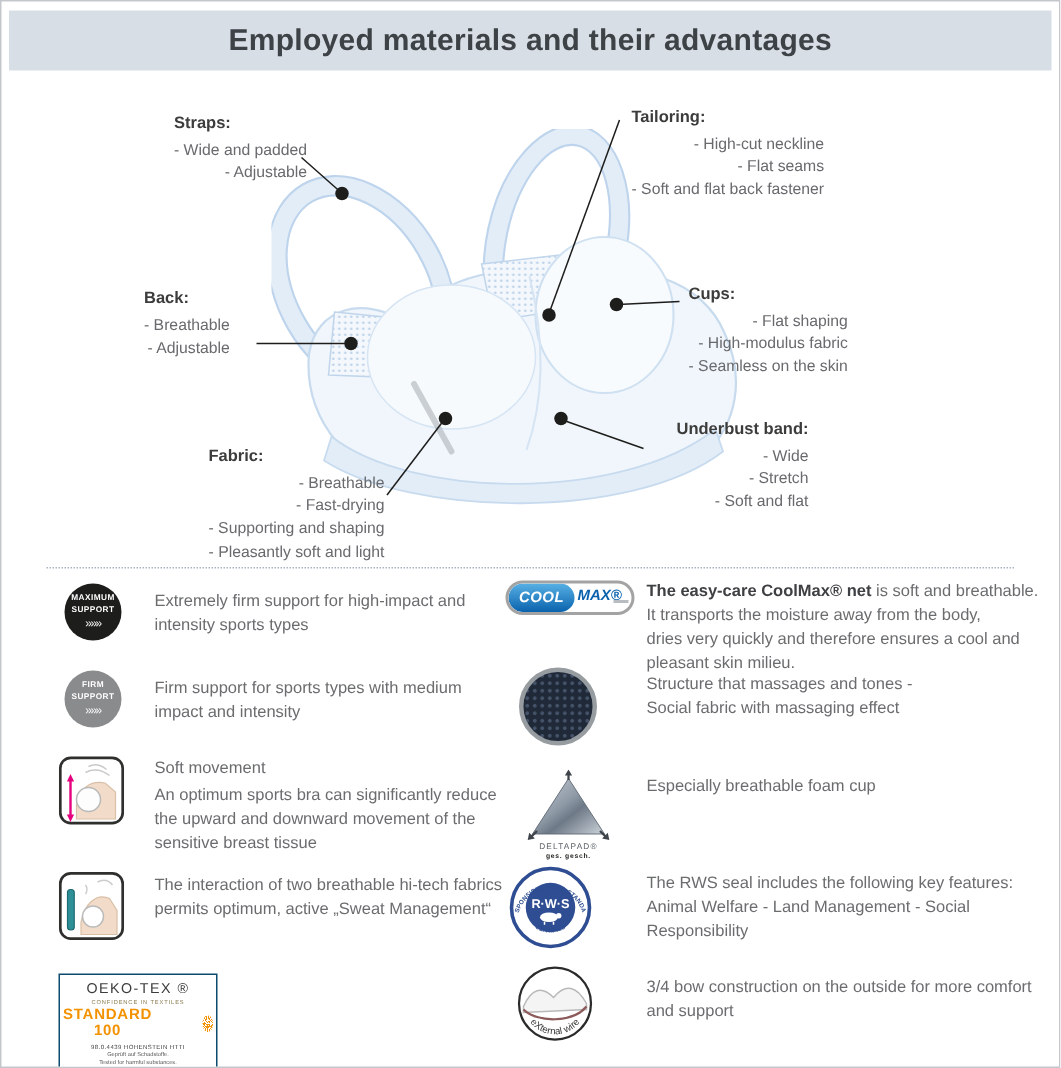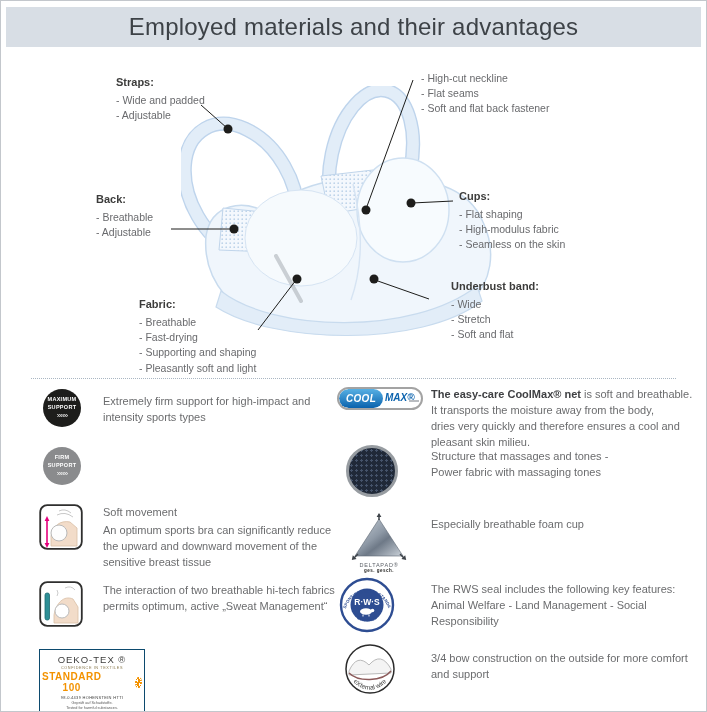--- a/index.html
+++ b/index.html
@@ -1,26 +1,26 @@
 <!DOCTYPE html>
 <html><head>
 <meta charset="utf-8">
 <style>
   html,body{margin:0;padding:0;background:#fff;}
   .page{position:relative;width:707px;height:712px;box-sizing:border-box;
         border:1px solid #c3c7cc;background:#fff;overflow:hidden;
         font-family:"Liberation Sans","DejaVu Sans",sans-serif;color:#6b6c6e;}
   .header-band{position:absolute;top:6px;left:5px;right:5px;height:40px;
         background:#d8dee5;display:flex;align-items:center;justify-content:center;}
-  .page-title{font-size:24px;font-weight:400;color:#3d4247;letter-spacing:.2px;}
+  .page-title{font-size:20px;font-weight:700;color:#3d4247;letter-spacing:.2px;}
 
   
   .callout{position:absolute;font-size:10.5px;line-height:1.45;color:#696a6d;}
   .callout .co-head{font-weight:700;color:#3c3c3b;font-size:11px;margin-bottom:2px;}
-  .callout .co-lines{white-space:pre-line;}
+  .callout .co-lines{white-space:pre-line;text-align:right;}
   .overlay{position:absolute;left:0;top:0;width:707px;height:712px;pointer-events:none;}
   .bra-wrap{position:absolute;left:180px;top:85px;width:320px;height:255px;}
 
   .dotted-sep{position:absolute;top:377px;left:30px;right:30px;height:0;
         border-top:1px dotted #a9b6c2;}
 
   
   .feat-row{position:absolute;display:flex;align-items:flex-start;}
   .icon-cell-l{width:66px;flex:none;}
   .icon-cell-r{width:96px;flex:none;}
@@ -130,20 +130,21 @@
       <circle cx="373" cy="278" r="4.5"></circle>
     </g>
   </svg>
 
   <div class="callout" style="left:115px;top:74px;">
     <div class="co-head">Straps:</div>
     <div class="co-lines">- Wide and padded
 - Adjustable</div>
   </div>
   <div class="callout" style="left:420px;top:70px;">
+    <div class="co-head">Tailoring:</div>
     <div class="co-lines">- High-cut neckline
 - Flat seams
 - Soft and flat back fastener</div>
   </div>
   <div class="callout" style="left:95px;top:191px;">
     <div class="co-head">Back:</div>
     <div class="co-lines">- Breathable
 - Adjustable</div>
   </div>
   <div class="callout" style="left:458px;top:188px;">
@@ -181,20 +182,22 @@
   </div>
 
   <div class="feat-row" style="left:36px;top:446px;width:300px;">
     <div class="icon-cell-l">
       <div class="badge firm">
         <span class="b1">FIRM</span>
         <span class="b2">SUPPORT</span>
         <span class="chev">»»»</span>
       </div>
     </div>
+    <div class="txt" style="padding-top:5px;">Firm support for sports types with medium
+impact and intensity</div>
   </div>
 
   <div class="feat-row" style="left:36px;top:503px;width:300px;">
     <div class="icon-cell-l">
       <svg width="44" height="46" viewBox="0 0 44 46" style="margin-left:2px;">
         <rect x="1.2" y="1.2" width="41.6" height="43.6" rx="7" fill="#fff" stroke="#2f2f2e" stroke-width="1.8"></rect>
         <path d="M20,7 q6,-3 12,2 M18,11 q8,-4 16,2" stroke="#c9c9c9" fill="none" stroke-width="1"></path>
         <path d="M12,32 C14,22 21,16 31,18 L38,24 L38,42 L12,42 Z" fill="#f2dcc9" stroke="#d9bfa6" stroke-width=".8"></path>
         <circle cx="20" cy="29" r="8" fill="#fdfdfd" stroke="#b9b9b9" stroke-width="1"></circle>
         <line x1="8" y1="16" x2="8" y2="40" stroke="#e5007d" stroke-width="1.6"></line>
@@ -253,21 +256,21 @@
 It transports the moisture away from the body,
 dries very quickly and therefore ensures a cool and
 pleasant skin milieu.</span></div>
   </div>
 
   <div class="feat-row" style="left:334px;top:444px;width:366px;">
     <div class="icon-cell-r">
       <div class="structure-circle"></div>
     </div>
     <div class="txt" style="padding-top:4px;">Structure that massages and tones -
-Power fabric with massaging tones</div>
+Social fabric with massaging effect</div>
   </div>
 
   <div class="feat-row" style="left:334px;top:512px;width:366px;">
     <div class="icon-cell-r">
       <div class="deltapad">
         <svg width="56" height="48" viewBox="0 0 56 48">
           <defs>
             <linearGradient id="dpg" x1="0" y1="0" x2="1" y2="1">
               <stop offset="0" stop-color="#c9d1d9"></stop>
               <stop offset=".45" stop-color="#8e99a6"></stop>

